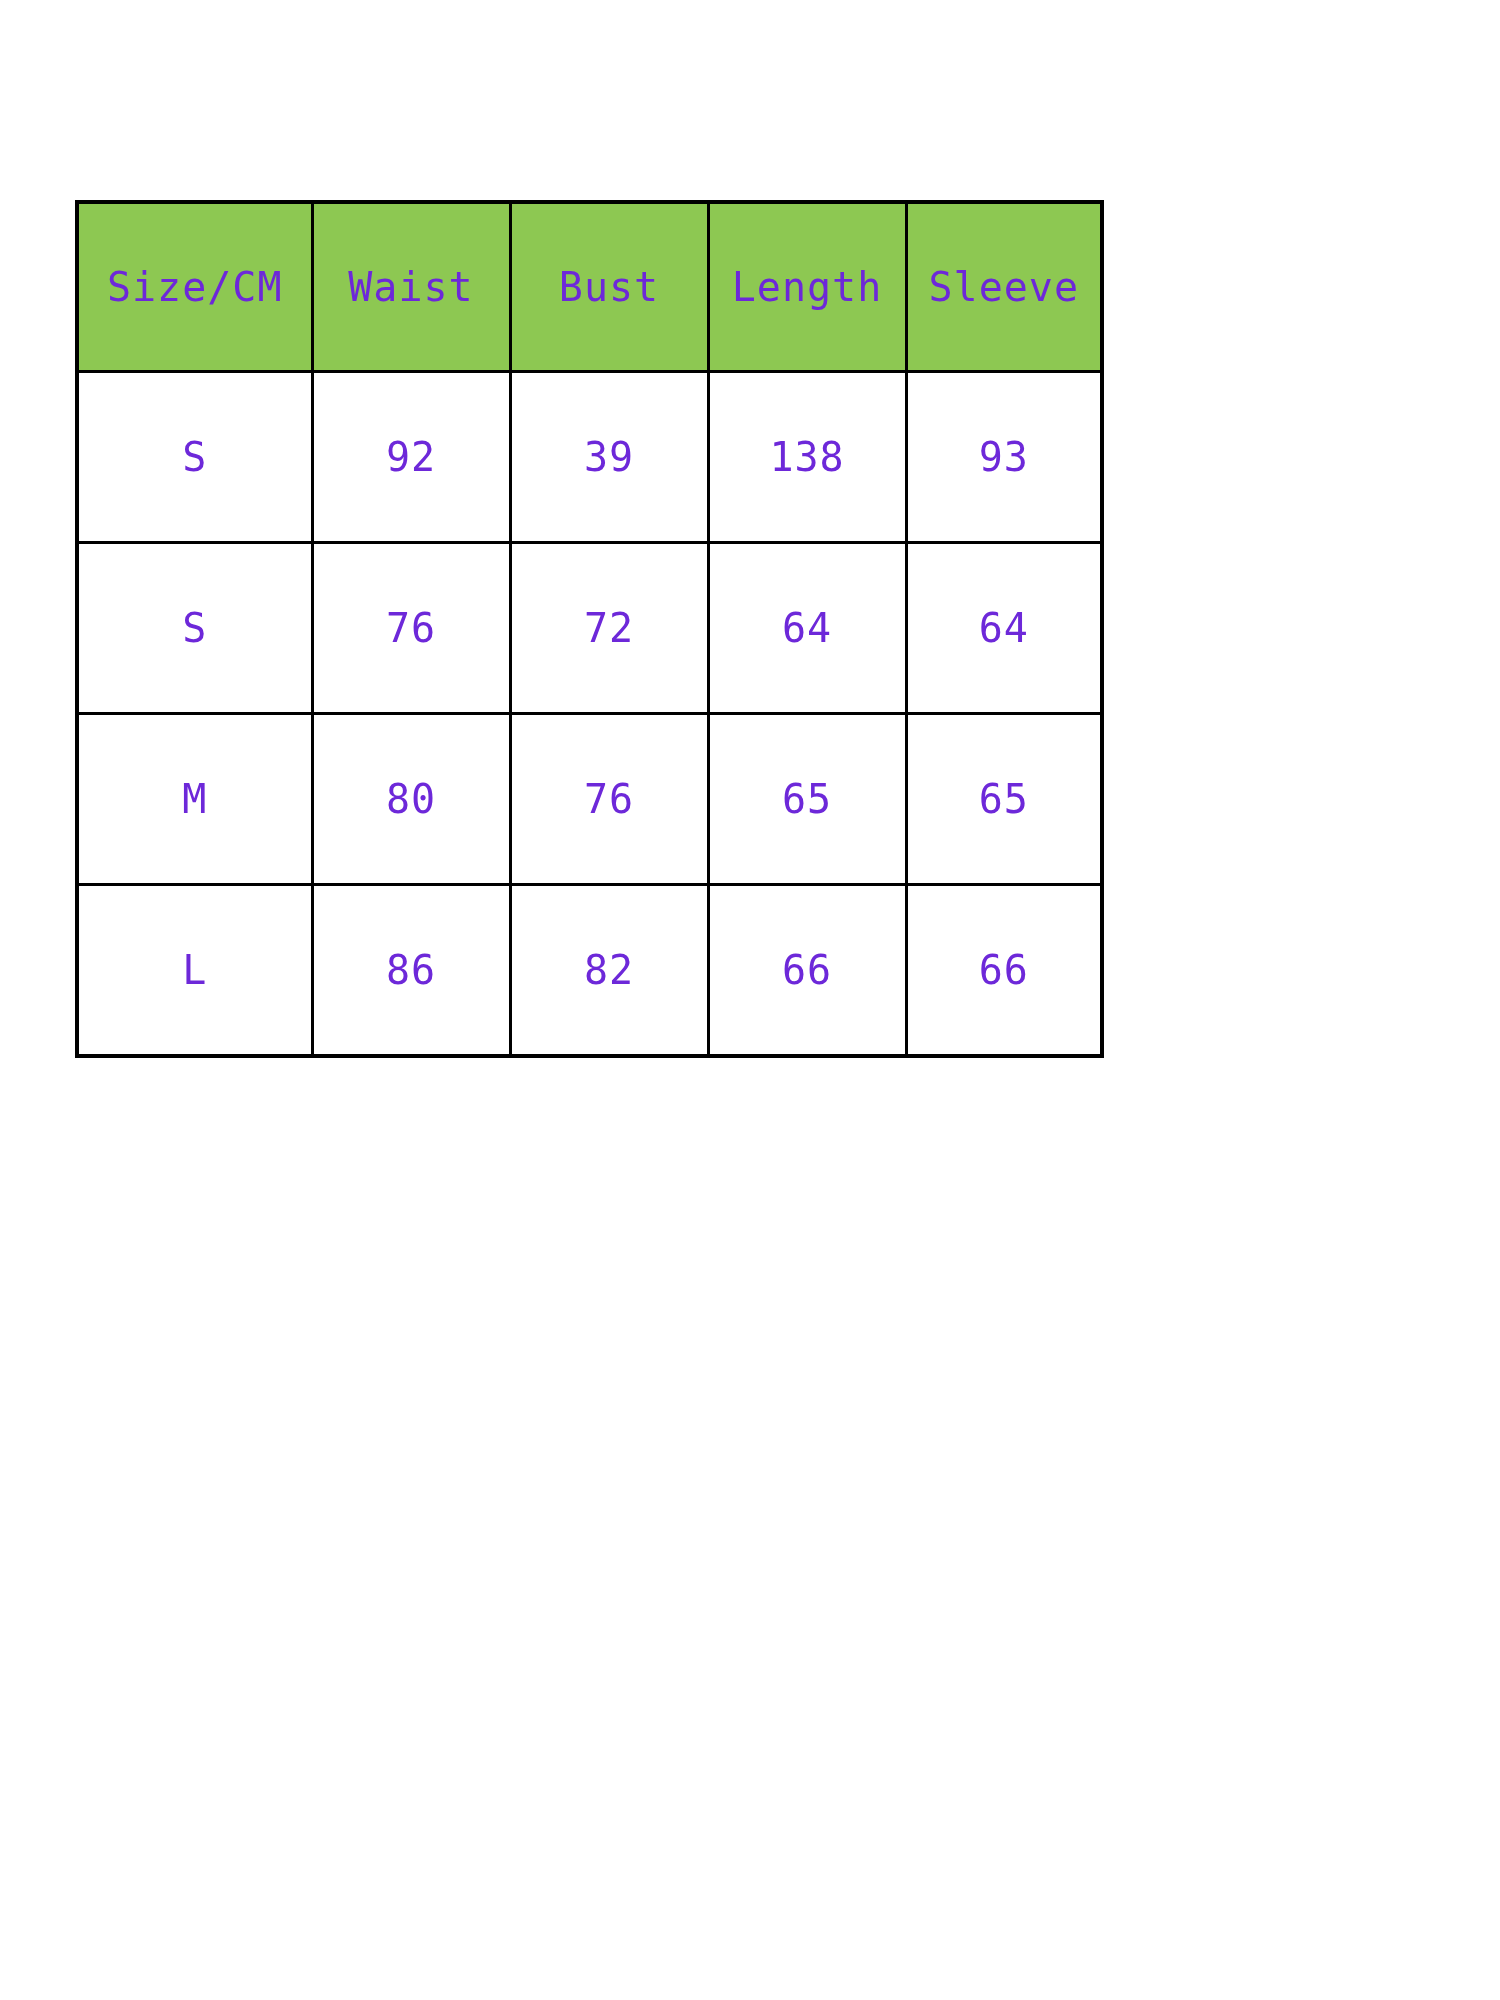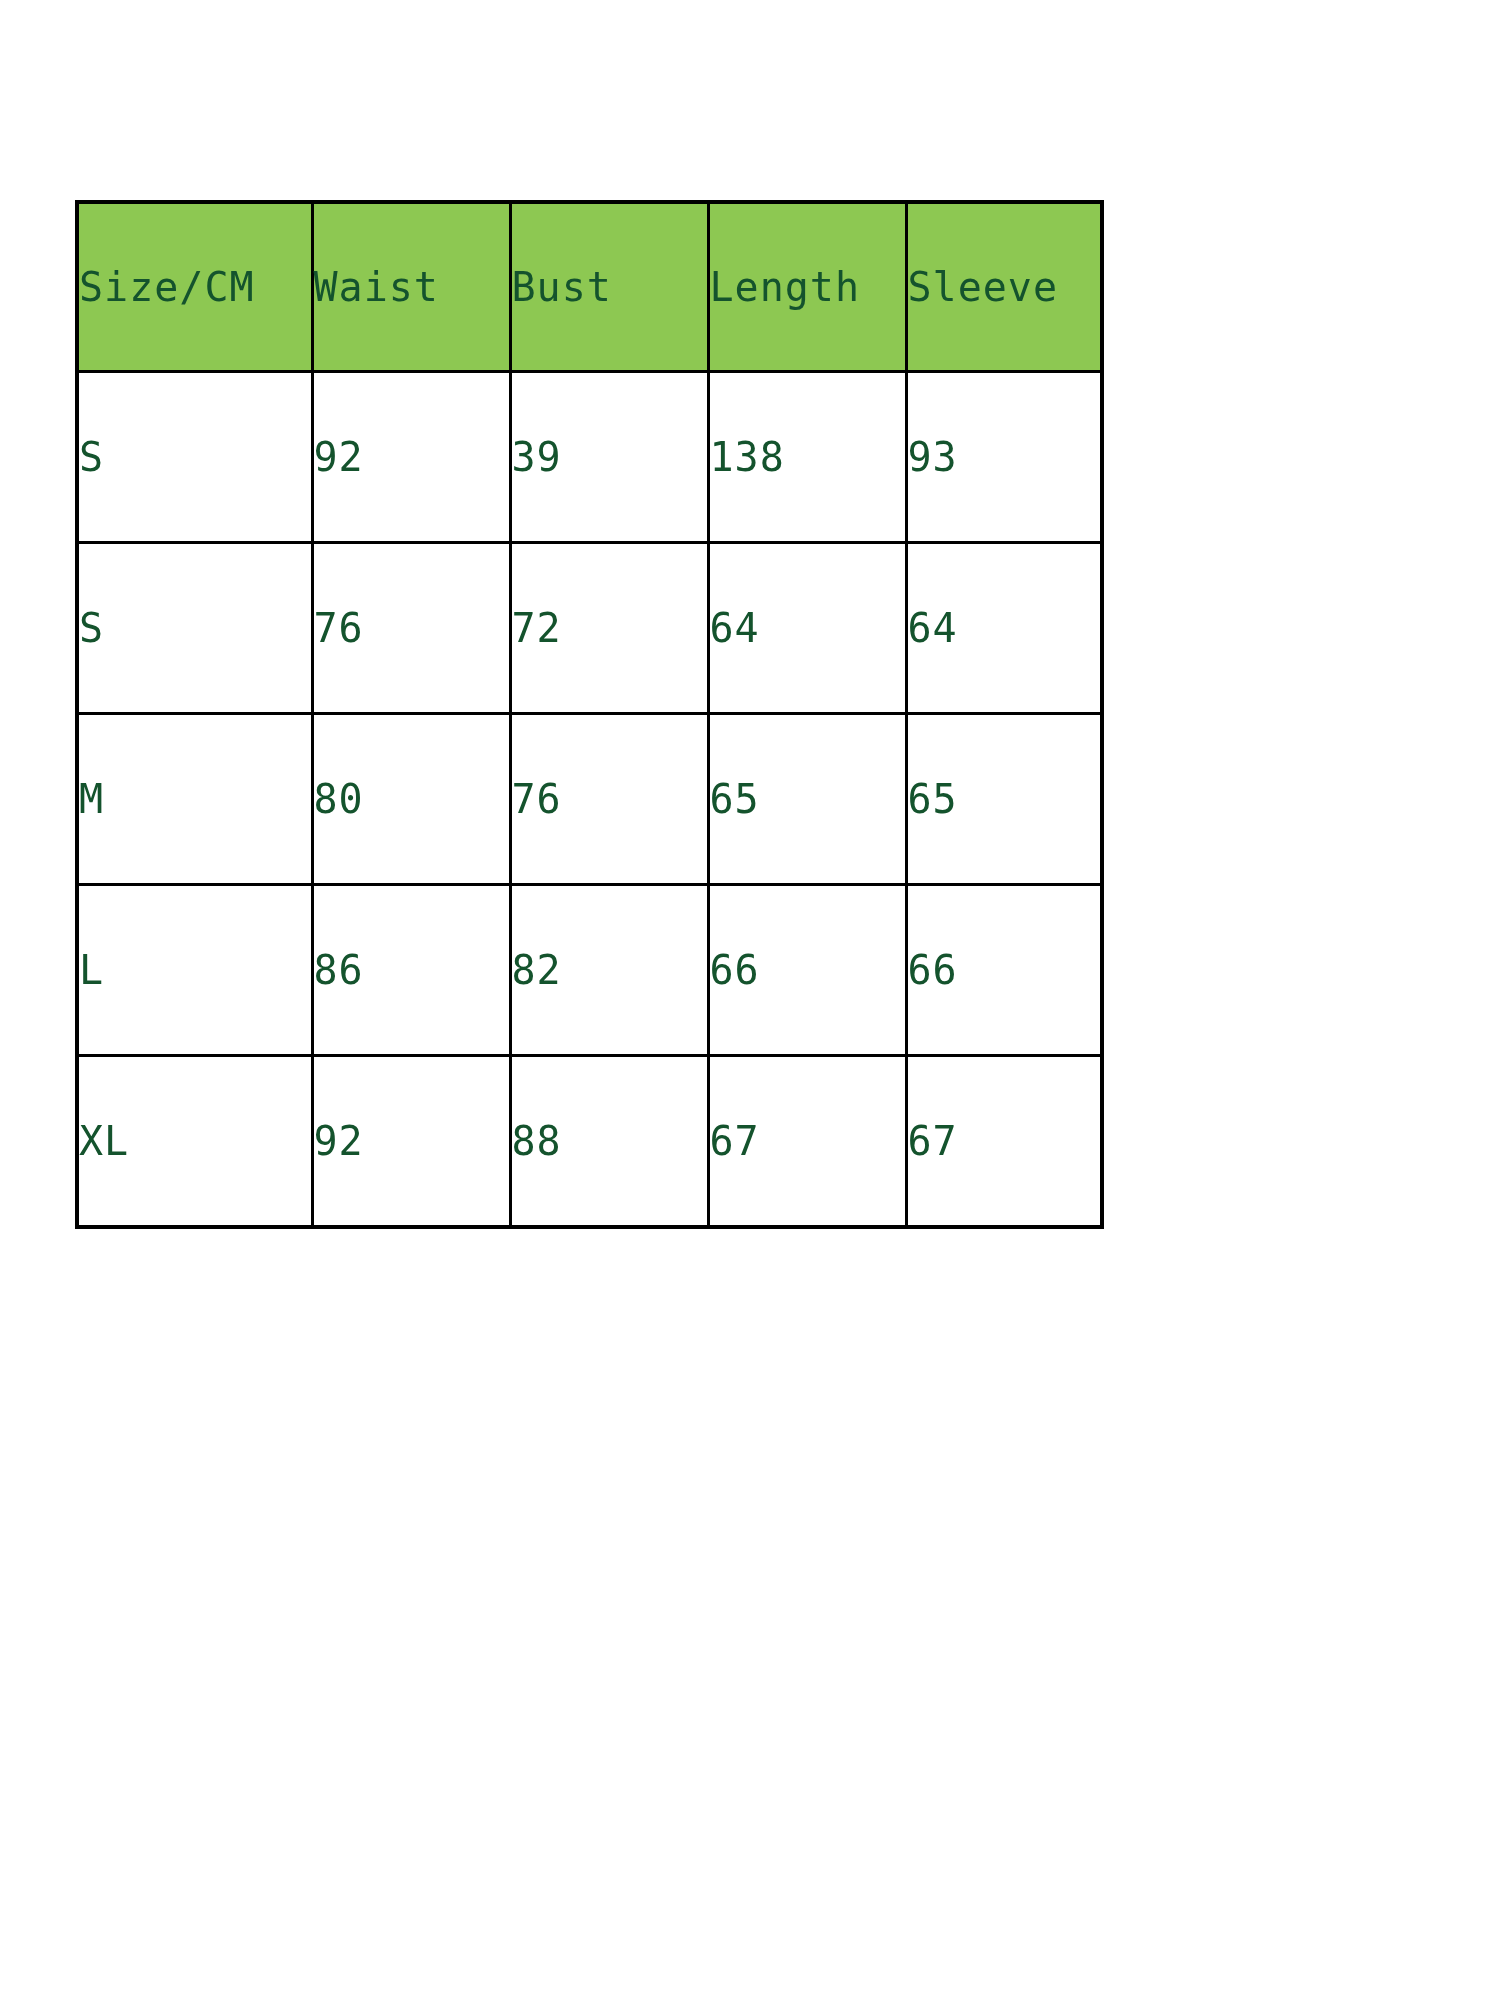--- a/index.html
+++ b/index.html
@@ -40,23 +40,23 @@
 
   table.size-chart col.c-size   { width: 235px; }
   table.size-chart col.c-bust   { width: 198px; }
   table.size-chart col.c-waist  { width: 198px; }
   table.size-chart col.c-length { width: 198px; }
   table.size-chart col.c-sleeve { width: 196px; }
 
   table.size-chart th,
   table.size-chart td {
     border: 3px solid #000000;
-    text-align: left;
+    text-align: center;
     vertical-align: middle;
-    color: #14532d;
+    color: #6d28d9;
     font-weight: normal;
     padding: 0;
   }
 
   table.size-chart thead th {
     background: #8DC852;
     height: 166px;
     font-size: 40px;
     letter-spacing: 1px;
   }
@@ -120,24 +120,17 @@
           <td>65</td>
           <td>65</td>
         </tr>
         <tr>
           <td>L</td>
           <td>86</td>
           <td>82</td>
           <td>66</td>
           <td>66</td>
         </tr>
-        <tr>
-          <td>XL</td>
-          <td>92</td>
-          <td>88</td>
-          <td>67</td>
-          <td>67</td>
-        </tr>
       </tbody>
     </table>
   </div>
 
 </div>
 
 </body></html>

